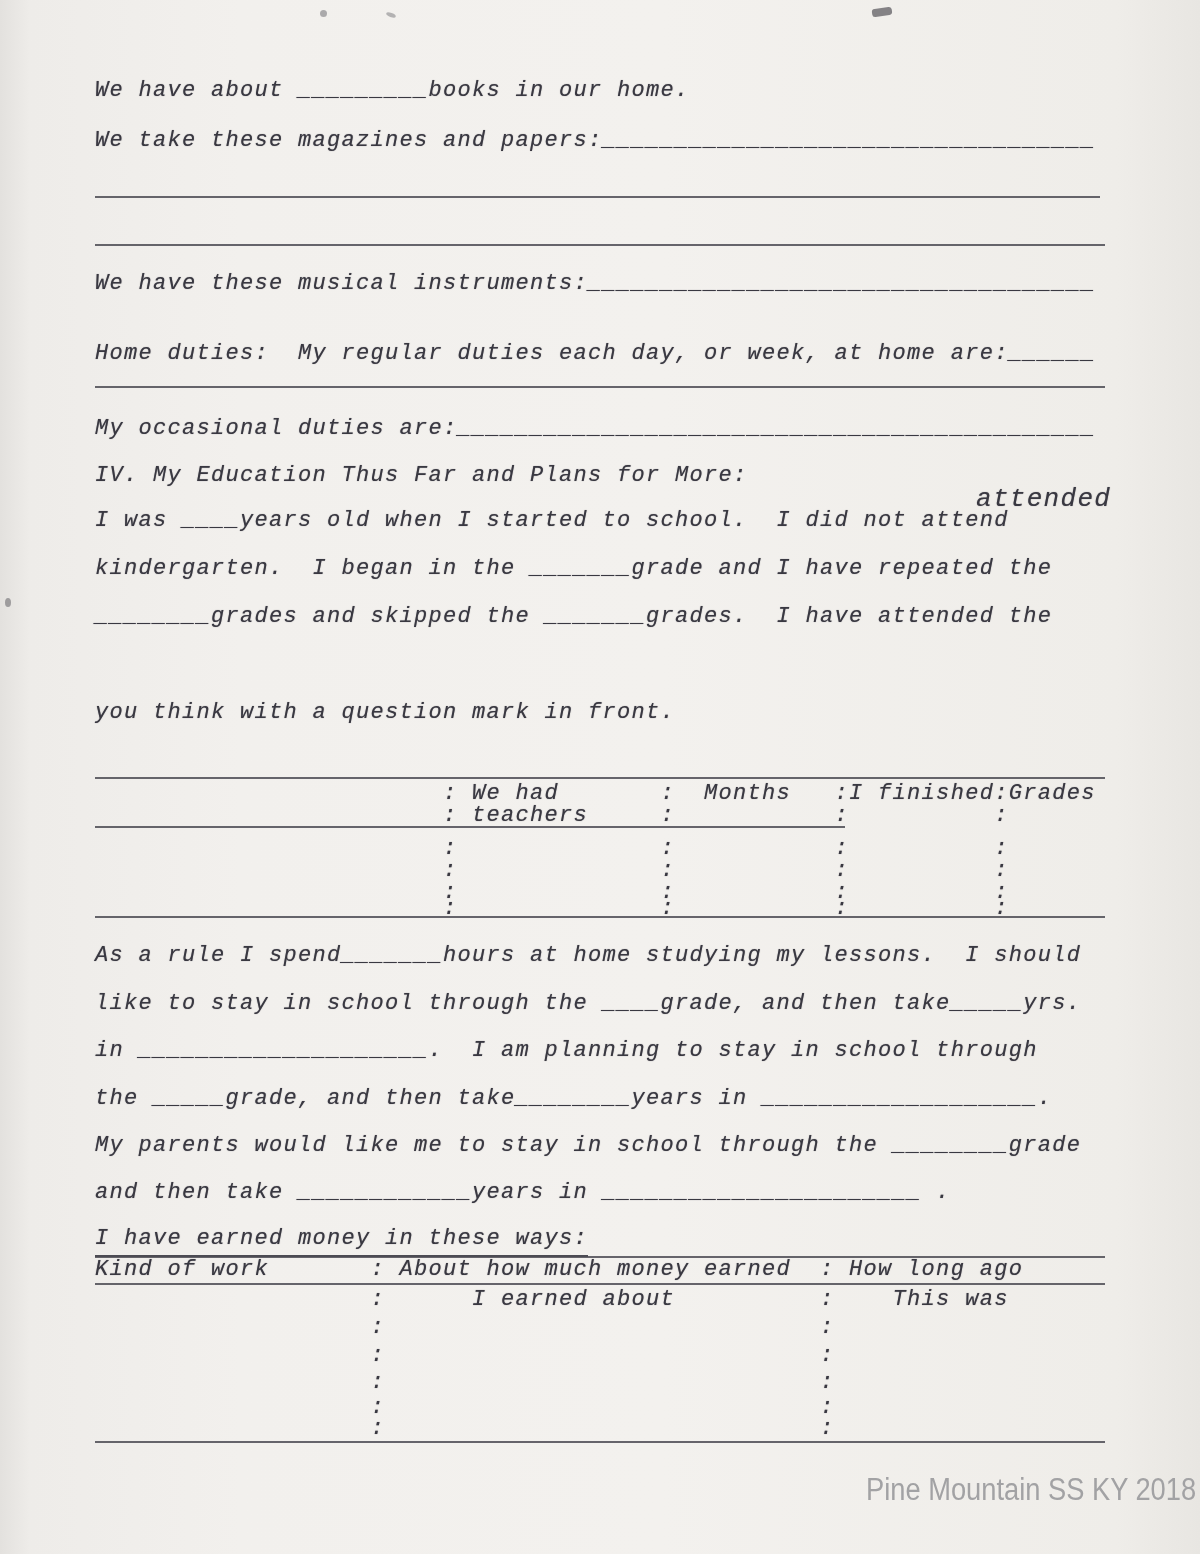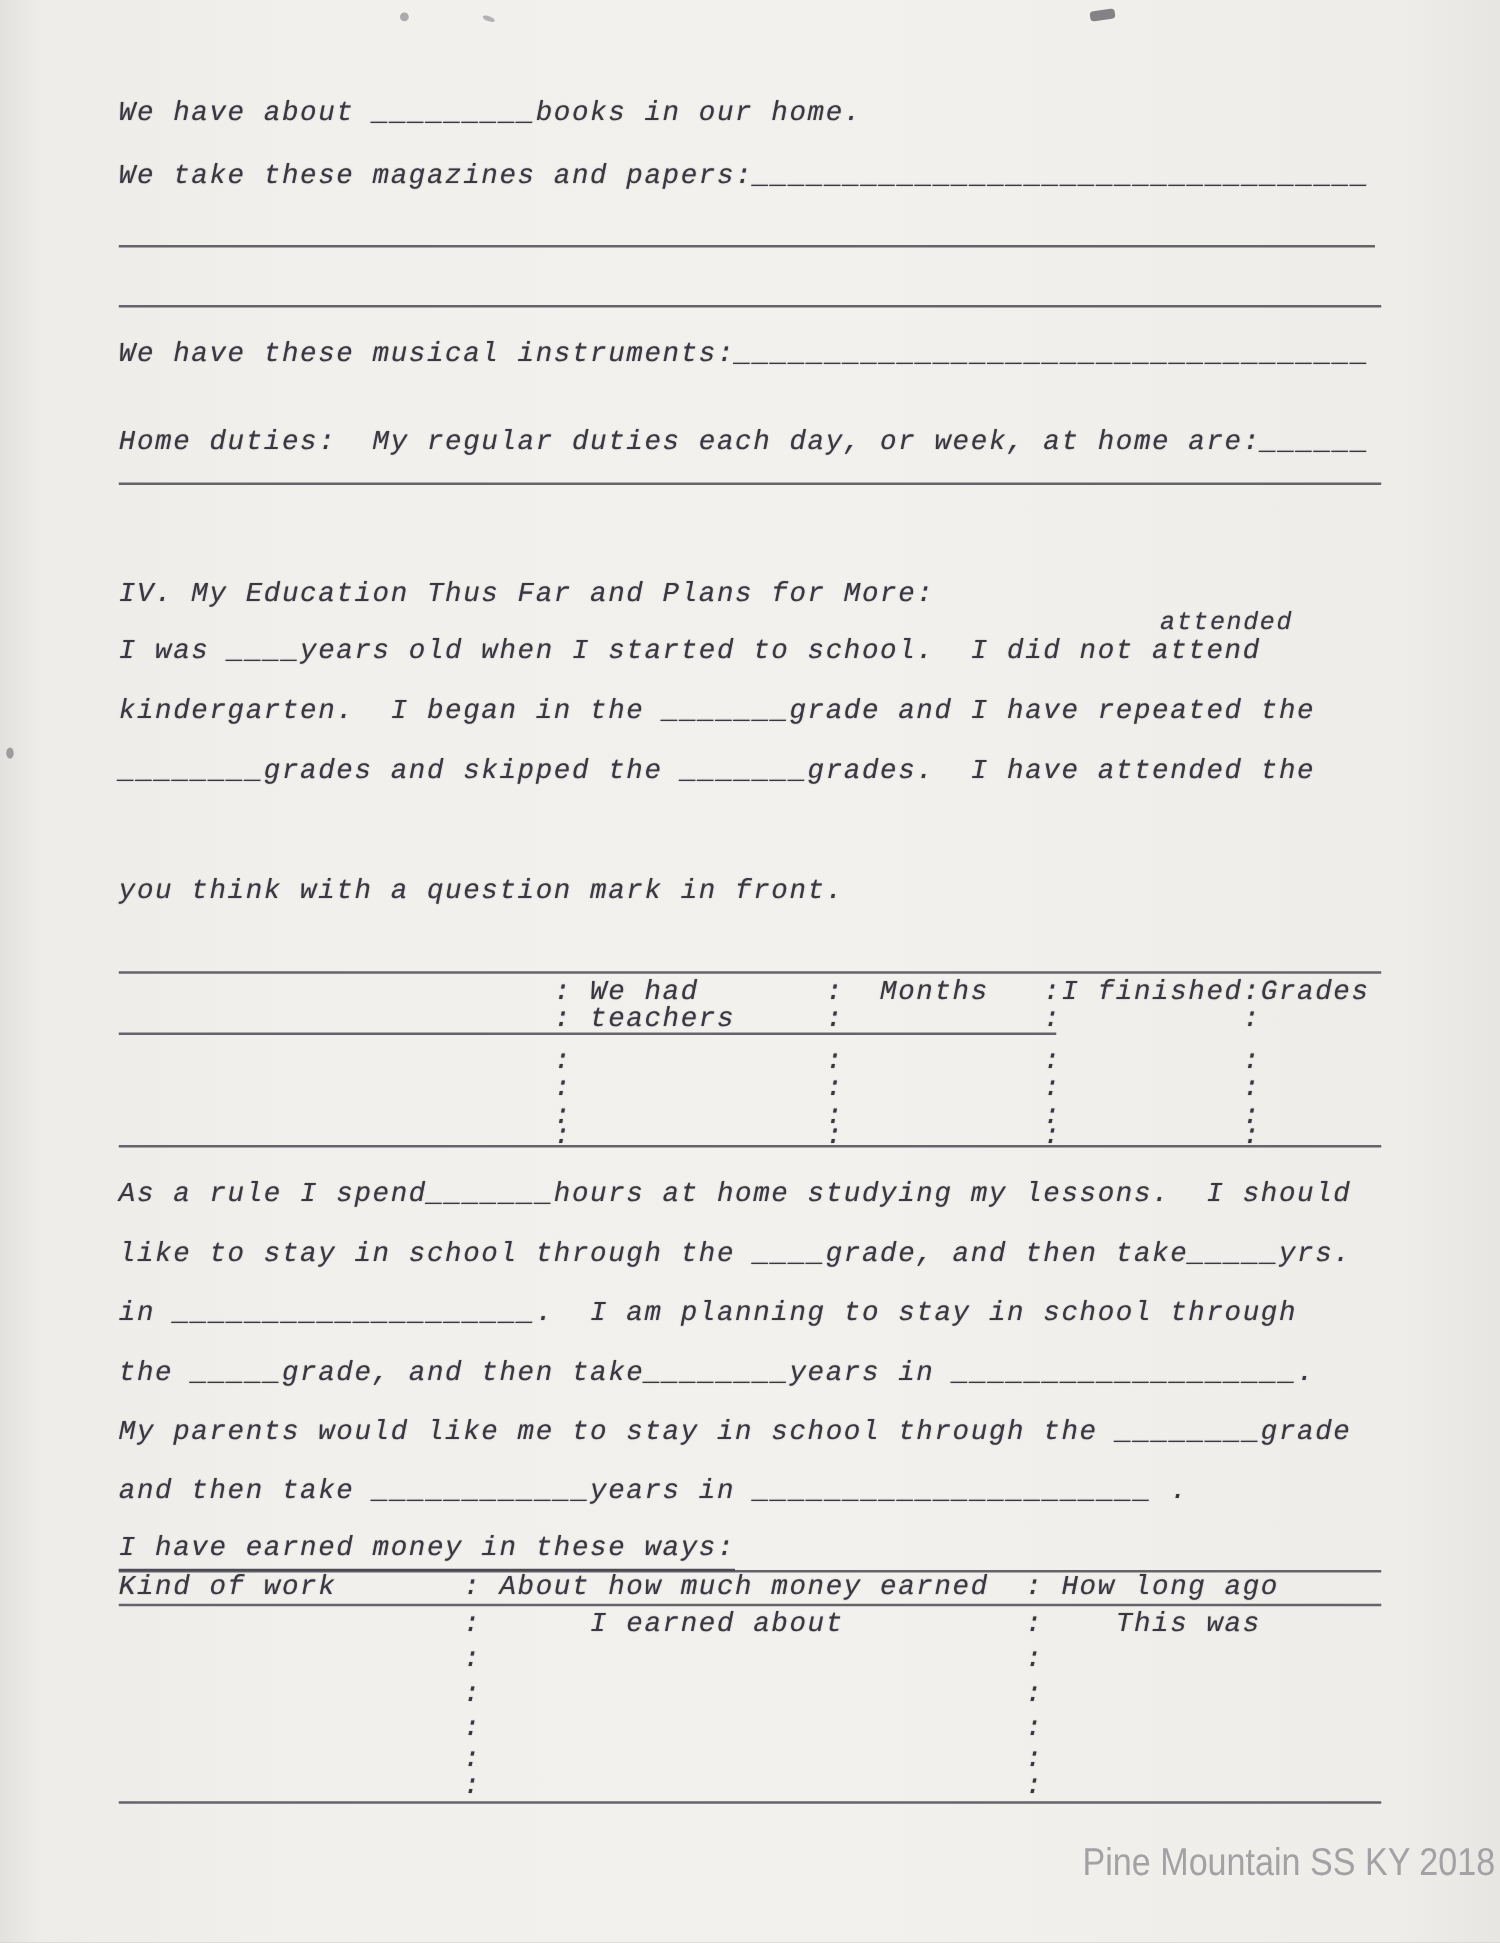--- a/index.html
+++ b/index.html
@@ -24,21 +24,21 @@
     text-shadow: 0 0 1px rgba(47,46,56,0.55);
     font-style: italic;
   }
   .rule {
     position: absolute;
     height: 0;
     border-top: 2px solid #4c4b53;
     opacity: 0.85;
   }
   .underlined { border-bottom: 2px solid #4c4b53; padding-bottom: 4px; }
-  .correction { font-size: 20px; }
+  .correction { font-size: 26px; margin-left: 48px; }
   .watermark {
     position: absolute;
     font-family: "Liberation Sans", sans-serif;
     font-size: 31px;
     color: #a2a2a4;
     letter-spacing: 0px;
     transform: scaleX(0.88);
     transform-origin: left center;
     white-space: pre;
   }
@@ -54,20 +54,21 @@
   <div class="speck" style="left:872px; top:8px; width:20px; height:8px; opacity:.7; transform:rotate(-8deg); border-radius:3px;"></div>
   <div class="speck" style="left:5px; top:598px; width:6px; height:9px; opacity:.5;"></div>
 
   <div class="tline" style="top:78px">We have about _________books in our home.</div>
   <div class="tline" style="top:128px">We take these magazines and papers:__________________________________</div>
   <div class="rule" style="top:196px; left:95px; width:1005px;"></div>
   <div class="rule" style="top:244px; left:95px; width:1010px;"></div>
   <div class="tline" style="top:271px">We have these musical instruments:___________________________________</div>
   <div class="tline" style="top:341px">Home duties:  My regular duties each day, or week, at home are:______</div>
   <div class="rule" style="top:386px; left:95px; width:1010px;"></div>
+  <div class="tline" style="top:416px">My occasional duties are:____________________________________________</div>
 
   <div class="tline" style="top:463px">IV. My Education Thus Far and Plans for More:</div>
   <div class="tline correction" style="top:486px; left:928px;">attended</div>
   <div class="tline" style="top:508px">I was ____years old when I started to school.  I did not attend</div>
   <div class="tline" style="top:556px">kindergarten.  I began in the _______grade and I have repeated the</div>
   <div class="tline" style="top:604px">________grades and skipped the _______grades.  I have attended the</div>
   <div class="tline" style="top:700px">you think with a question mark in front.</div>
 
   <div>
     <div class="rule" style="top:777px; left:95px; width:1010px;"></div>

